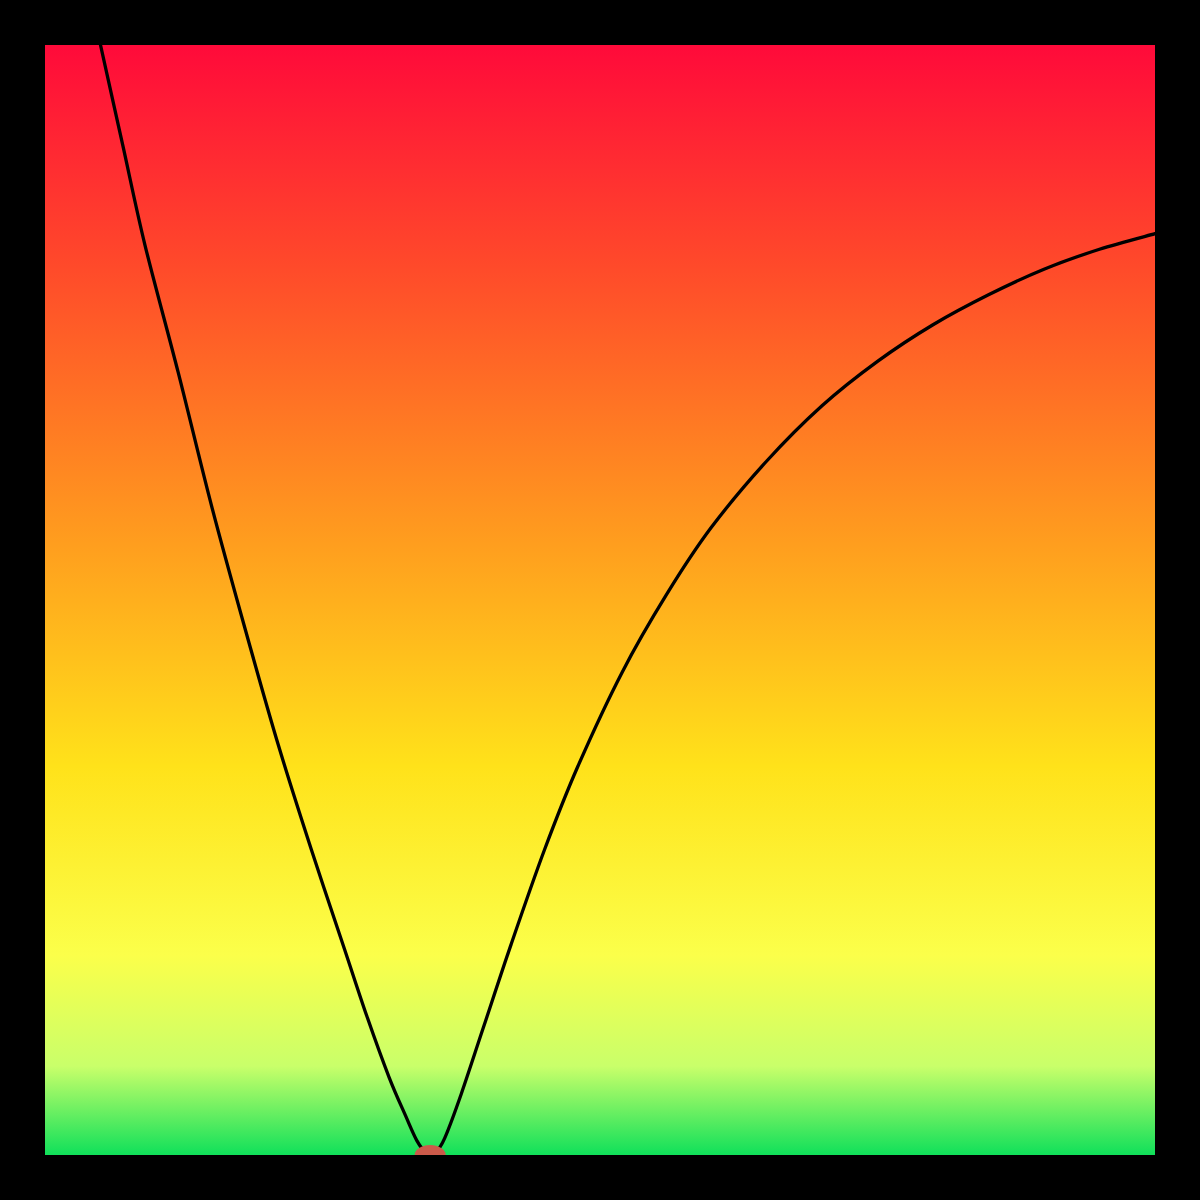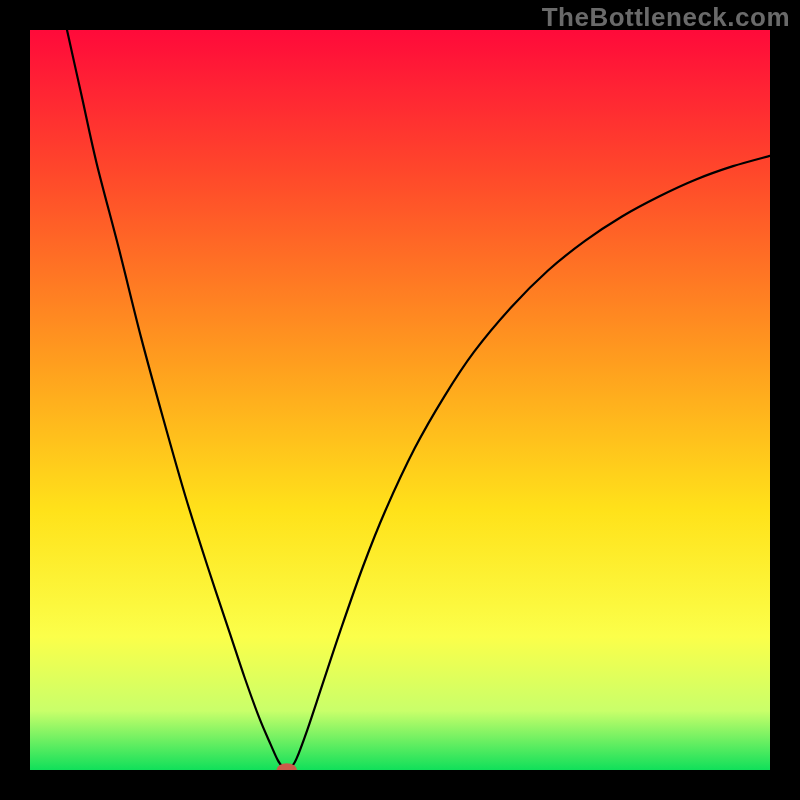--- a/index.html
+++ b/index.html
@@ -26,21 +26,20 @@
     top: 30px;
     width: 740px;
     height: 740px;
   }
   .plot svg { display: block; }
 </style>
 </head>
 <body>
 
 <div class="frame">
-  <div class="watermark">TheBottleneck.com</div>
 
   <div class="plot">
     <svg id="chart-svg" width="740" height="740" viewBox="0 0 740 740">
       <defs>
         <linearGradient id="bg-grad" x1="0" y1="0" x2="0" y2="1">
             <stop offset="0.0%" stop-color="#ff0a3a"></stop>
             <stop offset="20.0%" stop-color="#ff4a2a"></stop>
             <stop offset="45.0%" stop-color="#ff9e1e"></stop>
             <stop offset="65.0%" stop-color="#ffe21a"></stop>
             <stop offset="82.0%" stop-color="#fbff4a"></stop>

